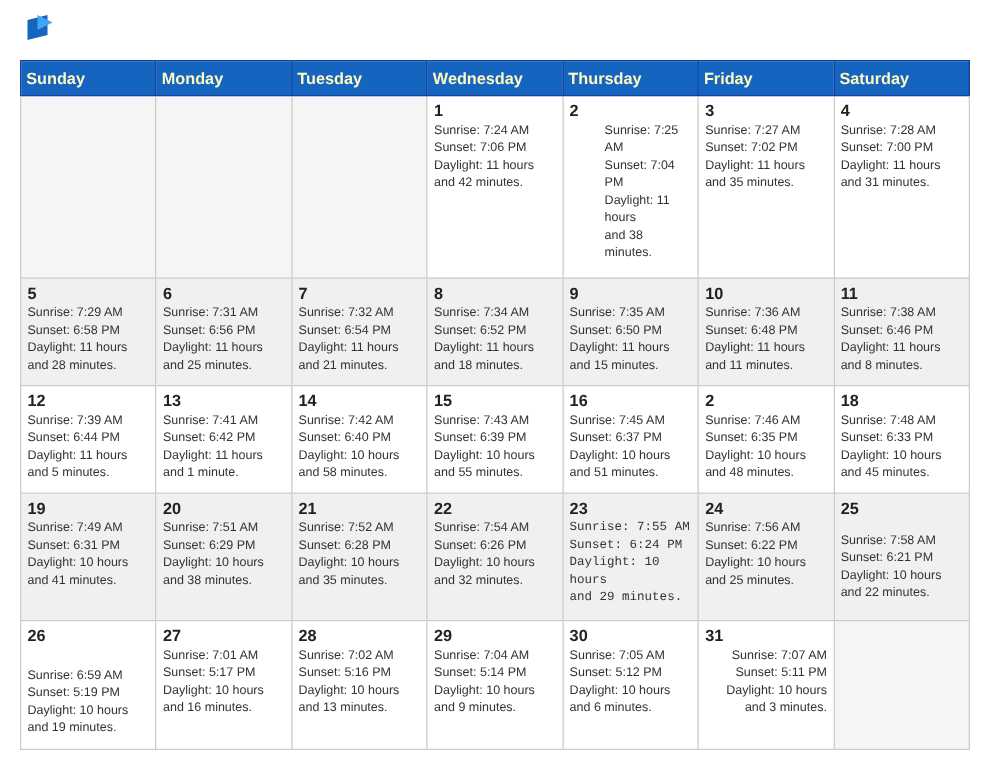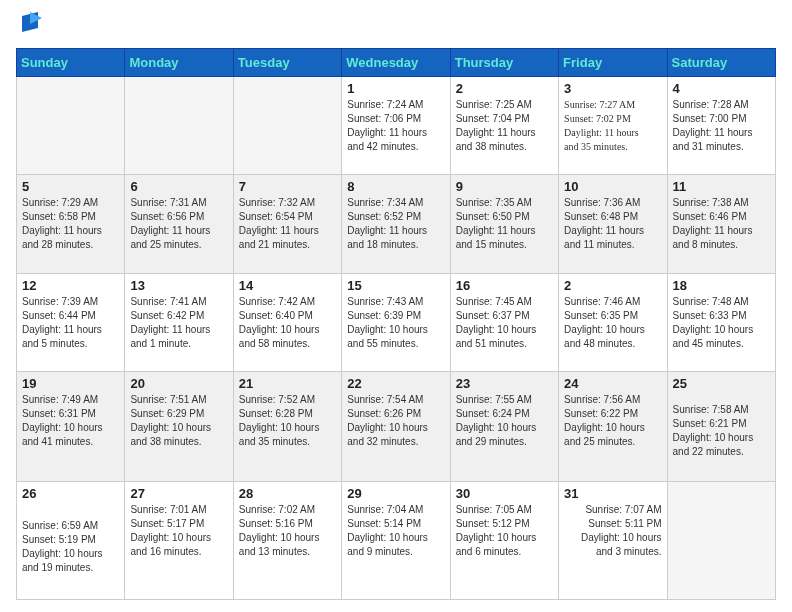--- a/index.html
+++ b/index.html
@@ -57,21 +57,21 @@
     }
     .calendar {
       flex: 1;
       border: 1px solid #ccc;
       border-collapse: collapse;
       width: 100%;
       table-layout: fixed;
     }
     .calendar th {
       background-color: #1565c0;
-      color: #5eead4;
+      color: #fef9c3;
       font-size: 13px;
       font-weight: bold;
       padding: 6px 4px;
       text-align: left;
       border: 1px solid #1040a0;
     }
     .calendar td {
       border: 1px solid #ccc;
       vertical-align: top;
       padding: 4px 5px;
@@ -138,28 +138,28 @@
           <td class="empty"></td>
           <td>
             <div class="day-number">1</div>
             <div class="day-info" style="white-space: pre-line;">Sunrise: 7:24 AM
 Sunset: 7:06 PM
 Daylight: 11 hours
 and 42 minutes.</div>
           </td>
           <td>
             <div class="day-number">2</div>
-            <div class="day-info" style="white-space: pre-line;">Sunrise: 7:25 AM
+            <div class="day-info" style="white-space: pre-line; margin-left: 28px;">Sunrise: 7:25 AM
 Sunset: 7:04 PM
 Daylight: 11 hours
 and 38 minutes.</div>
           </td>
           <td>
             <div class="day-number">3</div>
-            <div class="day-info" style="white-space: pre-line; font-family: Liberation Serif, serif;">Sunrise: 7:27 AM
+            <div class="day-info" style="white-space: pre-line;">Sunrise: 7:27 AM
 Sunset: 7:02 PM
 Daylight: 11 hours
 and 35 minutes.</div>
           </td>
           <td>
             <div class="day-number">4</div>
             <div class="day-info" style="white-space: pre-line;">Sunrise: 7:28 AM
 Sunset: 7:00 PM
 Daylight: 11 hours
 and 31 minutes.</div>
@@ -291,21 +291,21 @@
           </td>
           <td class="shaded">
             <div class="day-number">22</div>
             <div class="day-info" style="white-space: pre-line;">Sunrise: 7:54 AM
 Sunset: 6:26 PM
 Daylight: 10 hours
 and 32 minutes.</div>
           </td>
           <td class="shaded">
             <div class="day-number">23</div>
-            <div class="day-info" style="white-space: pre-line;">Sunrise: 7:55 AM
+            <div class="day-info" style="white-space: pre-line; font-family: Liberation Mono, monospace;">Sunrise: 7:55 AM
 Sunset: 6:24 PM
 Daylight: 10 hours
 and 29 minutes.</div>
           </td>
           <td class="shaded">
             <div class="day-number">24</div>
             <div class="day-info" style="white-space: pre-line;">Sunrise: 7:56 AM
 Sunset: 6:22 PM
 Daylight: 10 hours
 and 25 minutes.</div>

